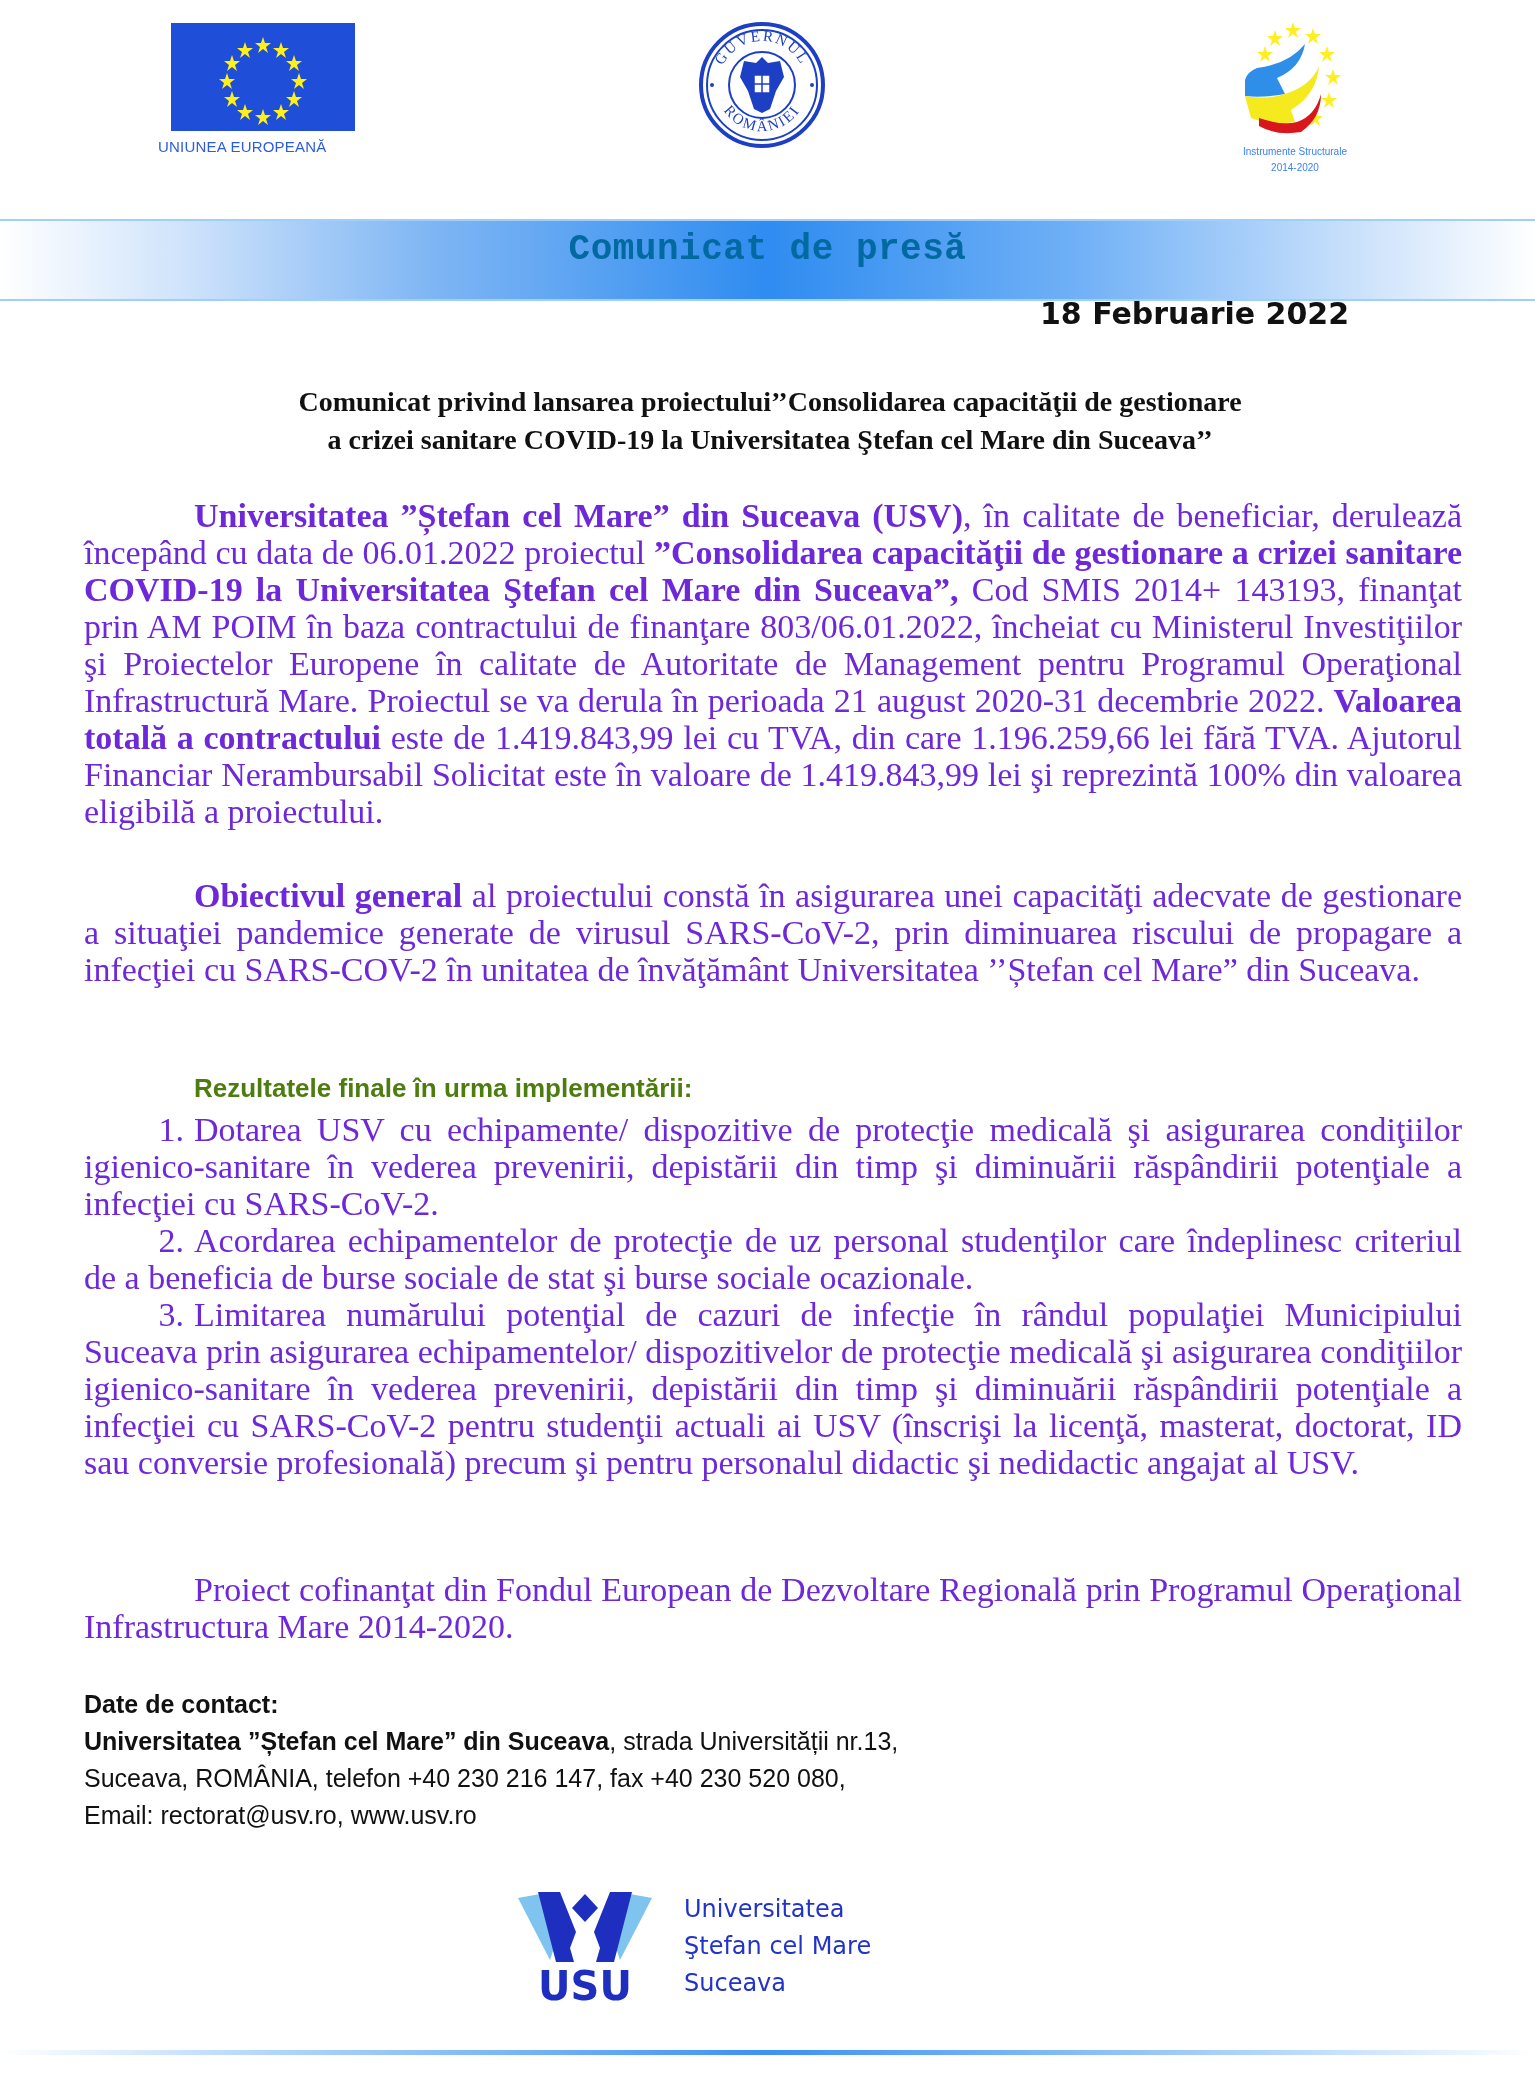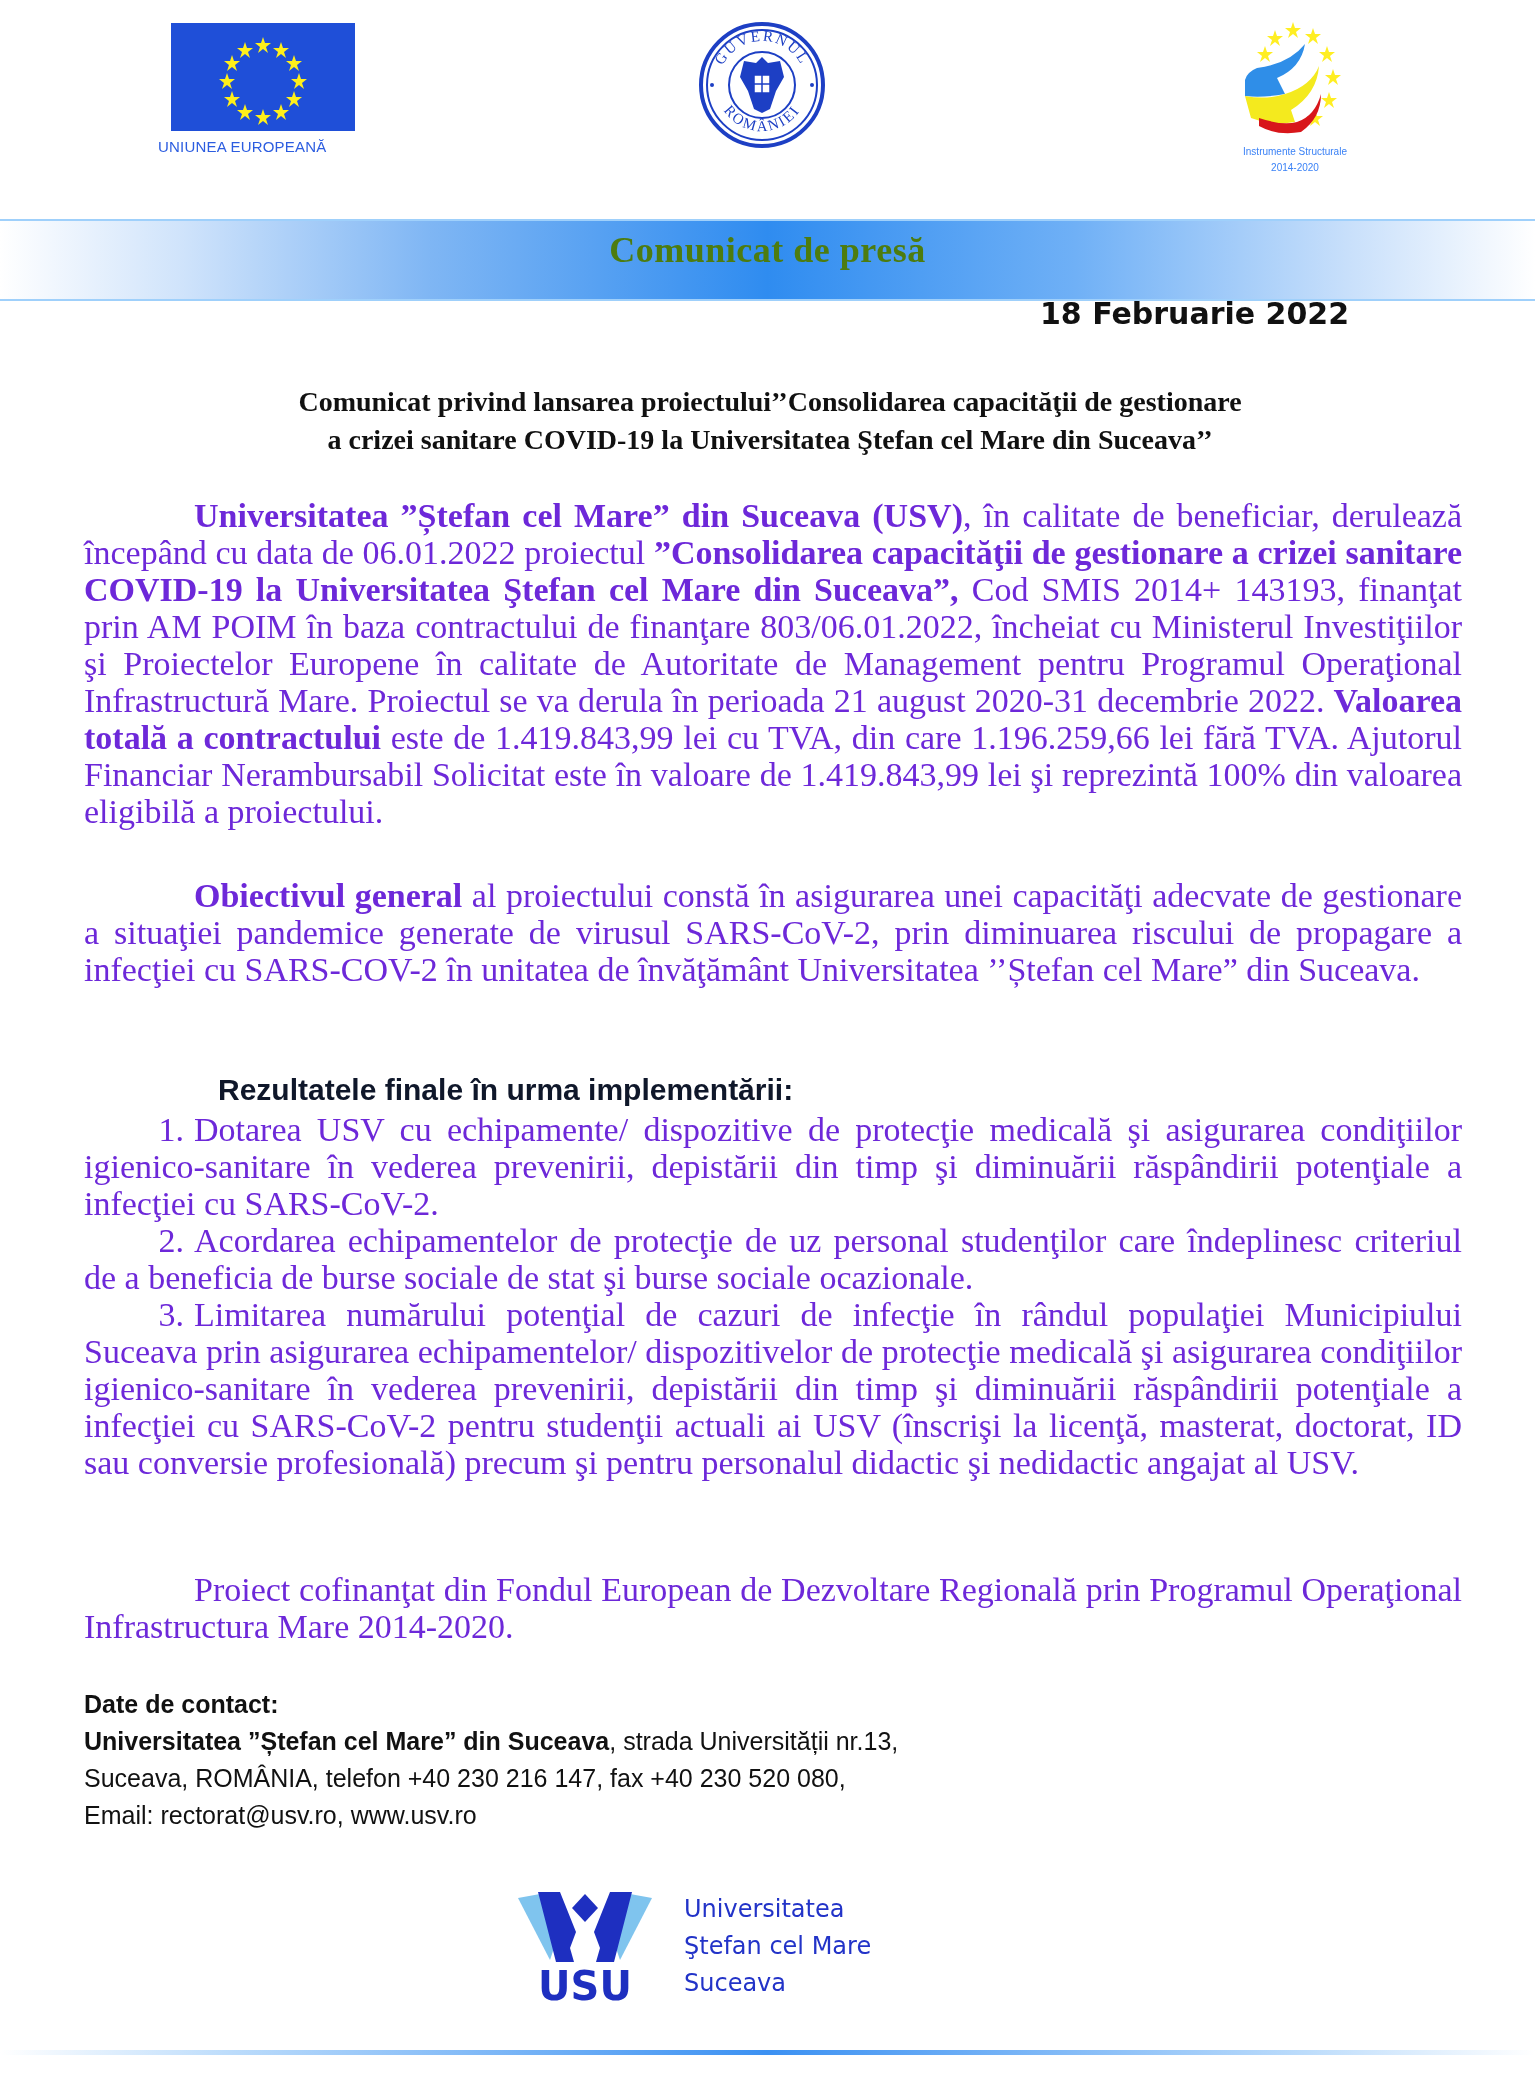--- a/index.html
+++ b/index.html
@@ -15,33 +15,33 @@
     .gov-seal svg { width: 100%; height: 100%; display: block; }
 
     .is-logo { left: 1215px; top: 14px; width: 150px; height: 122px; }
     .is-logo svg { width: 100%; height: 100%; display: block; }
     .is-label { left: 1180px; top: 144px; width: 230px; text-align: center; font-family: "Liberation Sans", sans-serif; font-weight: normal; font-size: 10px; line-height: 16px; color: #3b82f6; }
 
     
     .banner { left: 0; top: 219px; width: 1535px; height: 78px;
       background: linear-gradient(to right, rgba(255,255,255,1) 0%, #cfe3fb 12%, #7fb6f4 28%, #2f8cf0 50%, #6fb0f6 70%, #c9e0fb 88%, rgba(255,255,255,1) 100%);
       border-top: 2px solid #9fd0fb; border-bottom: 2px solid #9fd0fb; }
-    .banner-title { left: 0; top: 229px; width: 1535px; text-align: center; font-family: Liberation Serif, serif; font-weight: bold; font-size: 36px; color: #4d7c0f; letter-spacing: 0.5px; }
+    .banner-title { left: 0; top: 229px; width: 1535px; text-align: center; font-family: Liberation Mono, monospace; font-weight: bold; font-size: 36px; color: #0369a1; letter-spacing: 0.5px; }
 
     .date { left: 1040px; top: 296px; width: 360px; font-family: "DejaVu Sans", sans-serif; font-weight: bold; font-size: 30px; color: #111; }
 
     
     .doc-title { left: 80px; top: 383px; width: 1380px; text-align: center; font-family: "Liberation Serif", serif; font-weight: bold; font-size: 28px; line-height: 38px; color: #111; }
 
     
     .body-text { font-family: Liberation Serif, serif; font-size: 34px; line-height: 37px; color: #6d28d9; text-align: justify; }
     .p1 { left: 84px; top: 497px; width: 1378px; }
     .p2 { left: 84px; top: 877px; width: 1378px; }
     .indent { display: inline-block; width: 110px; }
-    .results-heading { left: 194px; top: 1073px; font-family: "Liberation Sans", sans-serif; font-weight: bold; font-size: 30px; color: #0f172a; margin-left: 24px; }
+    .results-heading { left: 194px; top: 1073px; font-family: "Liberation Sans", sans-serif; font-weight: bold; font-size: 26px; color: #4d7c0f; }
     .results-list { left: 84px; top: 1111px; width: 1378px; }
     .li-num { display: inline-block; width: 110px; text-align: right; padding-right: 10px; box-sizing: border-box; }
     .results-list p { margin: 0 0 0 0; }
     .p3 { left: 84px; top: 1571px; width: 1378px; }
 
     .contact { left: 84px; top: 1686px; width: 1300px; font-family: "Liberation Sans", sans-serif; font-size: 25px; line-height: 37px; color: #111; }
     .contact div { white-space: nowrap; }
 
     
     .usv-logo { left: 510px; top: 1888px; width: 150px; height: 120px; }

